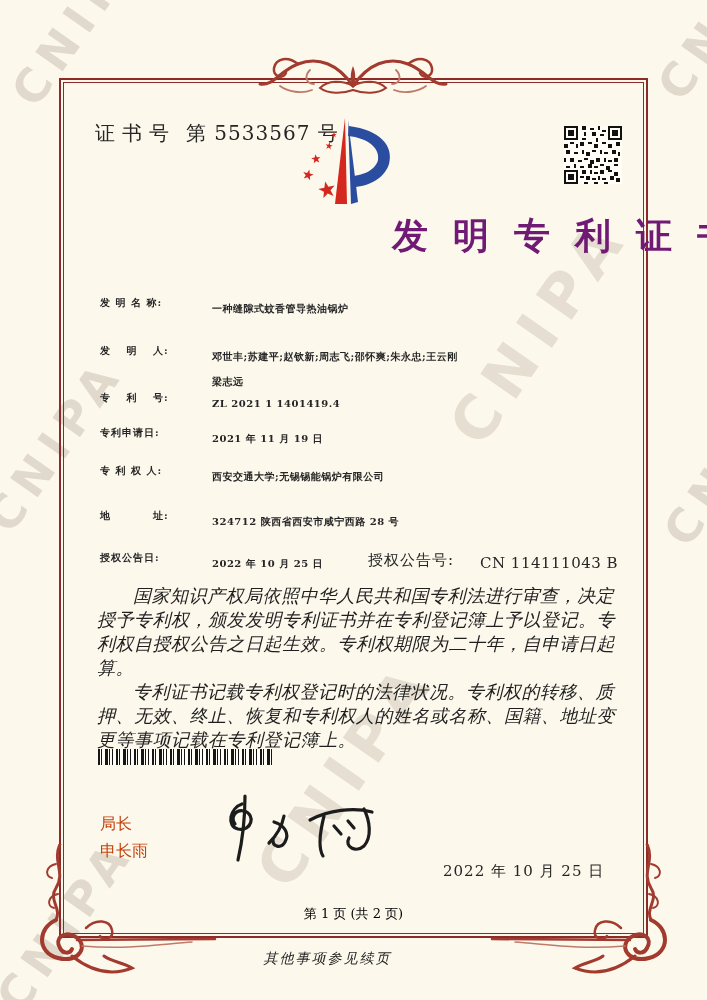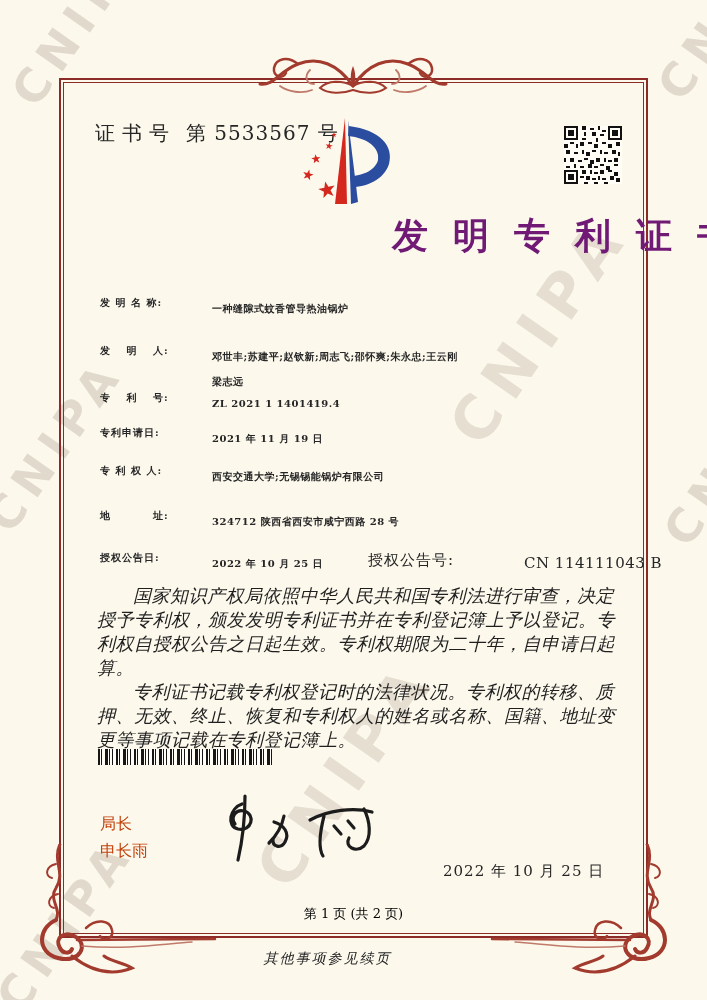--- a/index.html
+++ b/index.html
@@ -38,21 +38,21 @@
   .qr{left:564px;top:126px;}
 
   .title{left:59px;top:212px;width:699px;text-align:right;
          font-size:36px;font-weight:bold;color:#701a75;
          letter-spacing:25px;padding-left:13px;box-sizing:border-box;}
 
   
   .field{position:absolute;left:100px;font-size:10px;color:#262626;display:flex;font-weight:bold;}
   .flabel{width:106px;flex:0 0 106px;letter-spacing:1px;}
   .fvalue{white-space:pre-line;letter-spacing:0.5px;line-height:25px;margin-left:6px;}
-  .grant2{position:absolute;left:368px;font-size:15px;color:#262626;display:flex;gap:44px;}
+  .grant2{position:absolute;left:368px;font-size:15px;color:#262626;display:flex;}
 
   
   .bodytext{left:97px;top:584px;width:522px;font-size:18px;line-height:24px;
             color:#1f1f1f;font-style:italic;}
   .bodytext p{margin:0;text-indent:2em;letter-spacing:0.5px;}
 
   
   .barcode{left:98px;top:749px;width:174px;height:16px;
      background:repeating-linear-gradient(90deg,
        #161616 0 2px,  #fffdf6 2px 3px,

